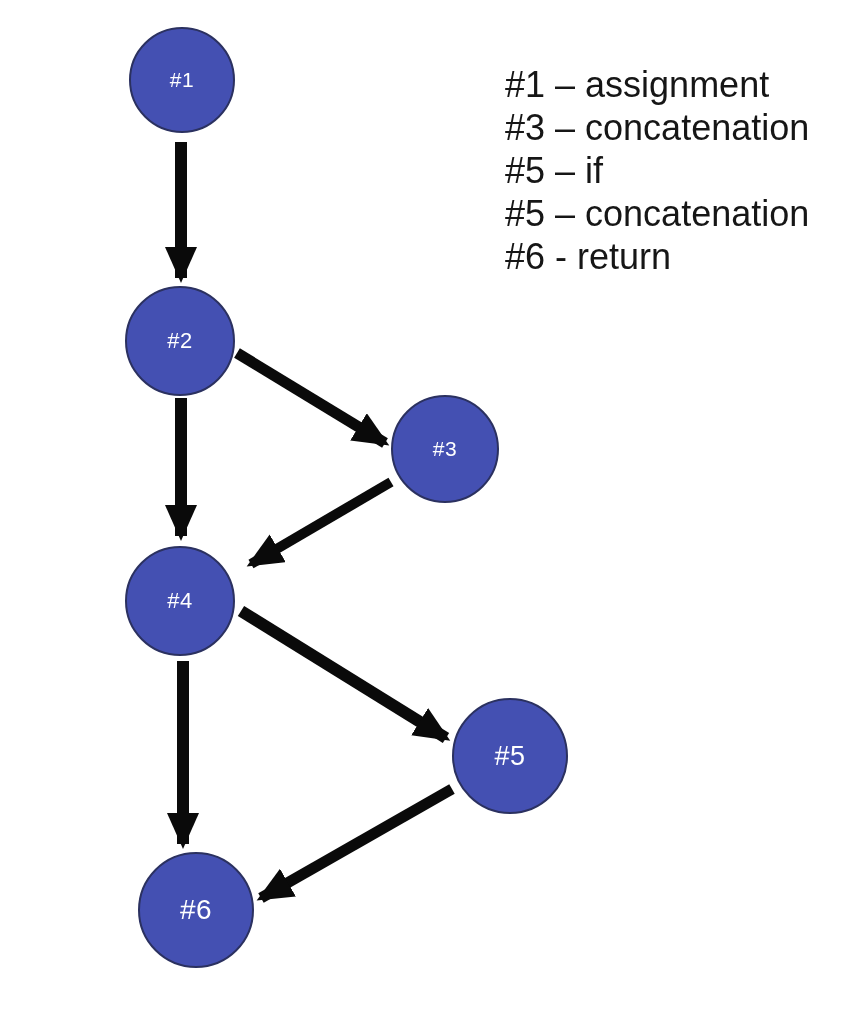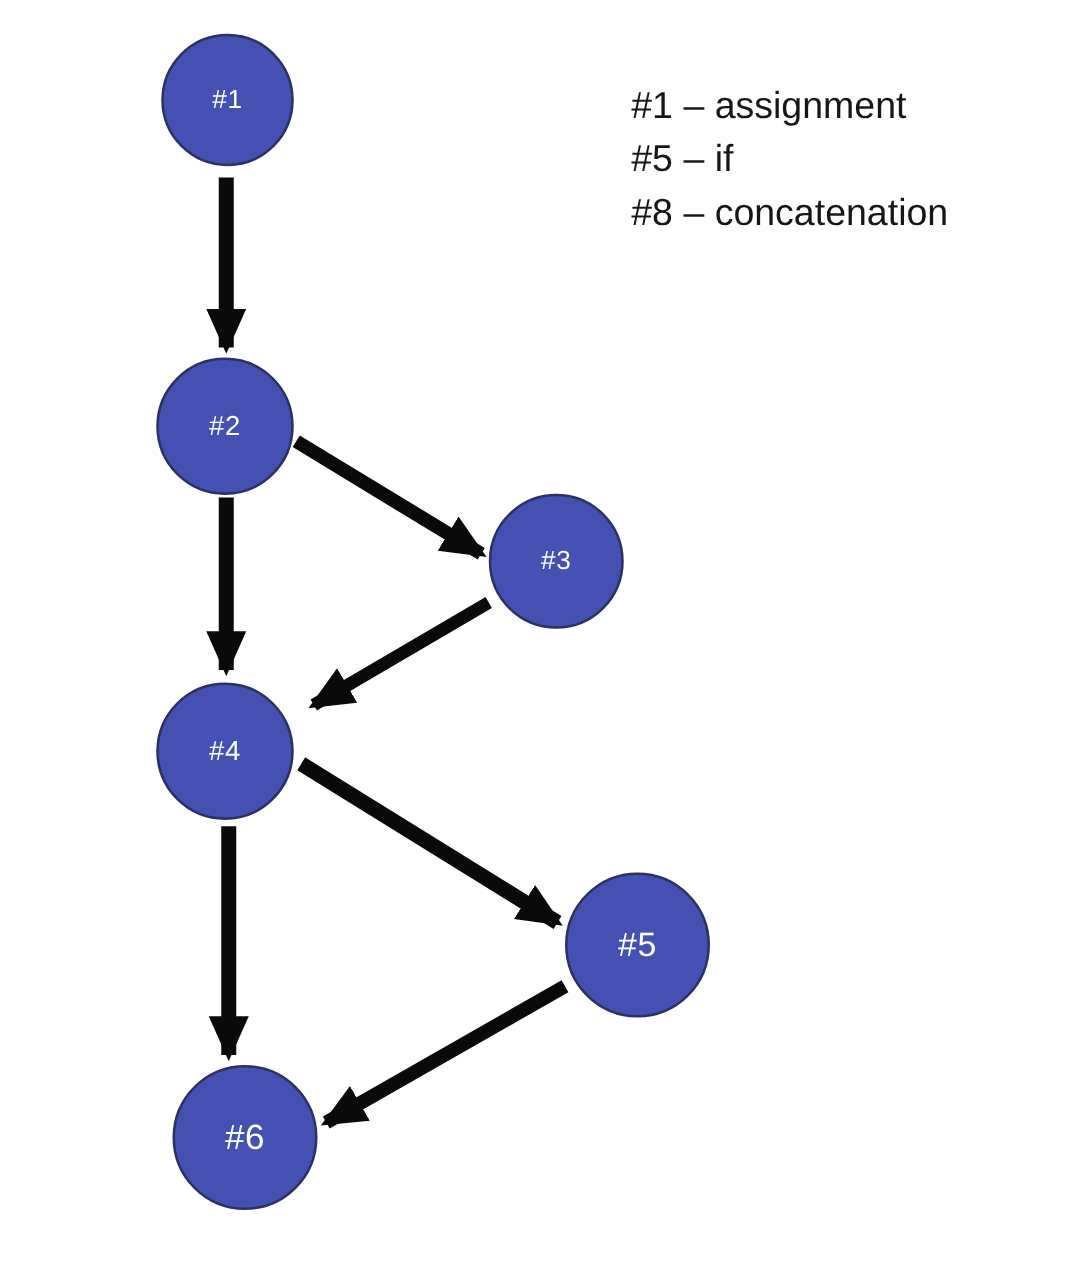--- a/index.html
+++ b/index.html
@@ -33,21 +33,21 @@
     justify-content: center;
     color: #ffffff;
     font-weight: 400;
     letter-spacing: 0.5px;
   }
   .legend {
     position: absolute;
     left: 505px;
     top: 63px;
     color: #161616;
-    font-size: 30px;
+    font-size: 36px;
     line-height: 43px;
     white-space: nowrap;
   }
 </style>
 </head>
 <body>
 
 <div class="canvas">
 
   <svg class="edges" viewBox="0 0 857 1021" xmlns="http://www.w3.org/2000/svg">
@@ -84,17 +84,19 @@
   <div class="node" style="left:452px; top:698px; width:116px; height:116px; font-size:27px;">
     <span>#5</span>
   </div>
 
   <div class="node" style="left:138px; top:852px; width:116px; height:116px; font-size:28px;">
     <span>#6</span>
   </div>
 
   <div class="legend">
     <div>#1 – assignment</div>
+    <div>#3 – concatenation</div>
     <div>#5 – if</div>
-    <div>#8 – concatenation</div>
+    <div>#5 – concatenation</div>
+    <div>#6 - return</div>
   </div>
 
 </div>
 
 </body></html>

